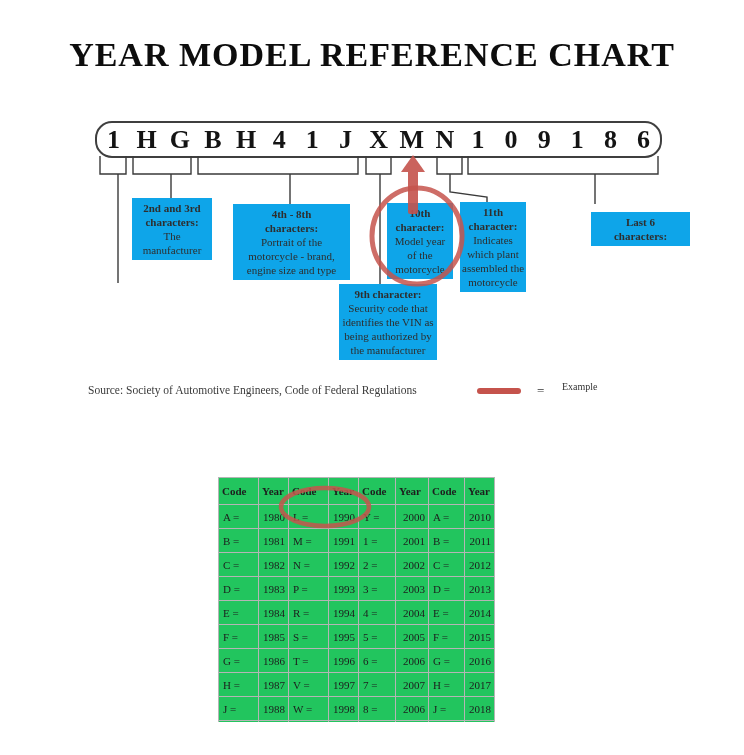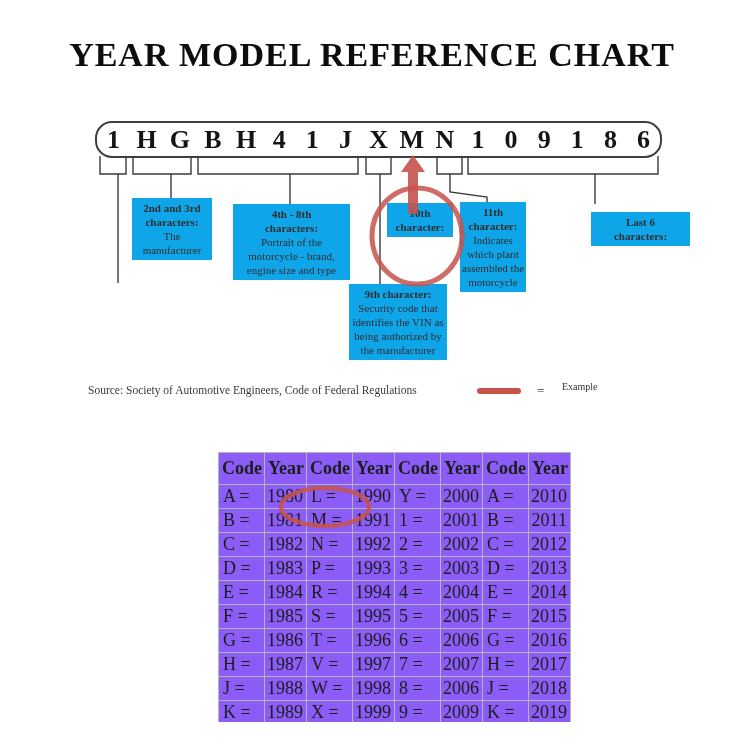--- a/index.html
+++ b/index.html
@@ -20,36 +20,36 @@
   .overlay{position:absolute;left:0;top:0;width:744px;height:755px;pointer-events:none;z-index:5;}
 
   
   .callout{position:absolute;background:#0ea5e9;text-align:center;font-size:11px;
            line-height:1.28;color:#2e2e2e;padding:3px 2px;z-index:2;}
   .callout-heading{font-weight:bold;}
   #c1{left:88px;top:283px;width:64px;}
   #c2{left:132px;top:198px;width:76px;}
   #c3{left:233px;top:204px;width:113px;}
   #c3 .callout-heading{width:70px;margin:0 auto;}
-  #c9{left:349px;top:284px;width:94px;}
+  #c9{left:339px;top:284px;width:94px;}
   #c10{left:387px;top:203px;width:62px;}
   #c11{left:460px;top:202px;width:62px;}
   #c6{left:547px;top:212px;width:95px;margin-left:44px;}
   #c6 .callout-heading{width:72px;margin:0 auto;}
 
   
   .source-text{position:absolute;left:88px;top:384px;font-size:11.5px;color:#3a3a3a;}
   .legend-line{position:absolute;left:477px;top:388px;width:44px;height:6px;border-radius:3px;
                background:#c5534c;}
   .legend-equals{position:absolute;left:537px;top:383px;font-size:13px;color:#333;}
   .legend-label{position:absolute;left:562px;top:381px;font-size:10px;color:#333;}
 
   
-  .year-table{position:absolute;left:218px;top:452px;border-collapse:collapse;
-              font-size:18px;color:#1d1d1d;table-layout:fixed;background:#8b5cf6;z-index:2;}
+  .year-table{position:absolute;left:218px;top:477px;border-collapse:collapse;
+              font-size:11px;color:#1d1d1d;table-layout:fixed;background:#22c55e;z-index:2;}
   .year-table th,.year-table td{border:1px solid #b5b5b5;overflow:hidden;white-space:nowrap;}
   .year-table th{font-weight:bold;text-align:left;padding:5px 2px 5px 3px;height:16px;}
   .year-table td{height:23px;padding:0 2px 0 4px;}
   .year-table td.year{text-align:right;padding:0 3px 0 1px;}
 </style>
 </head>
 <body>
 
 <div class="canvas">
 
@@ -101,20 +101,21 @@
   <div class="callout" id="c3">
     <div class="callout-heading">4th - 8th characters:</div>
     <div class="callout-body">Portrait of the motorcycle - brand, engine size and type</div>
   </div>
   <div class="callout" id="c9">
     <div class="callout-heading">9th character:</div>
     <div class="callout-body">Security code that identifies the VIN as being authorized by the manufacturer</div>
   </div>
   <div class="callout" id="c10">
     <div class="callout-heading">10th character:</div>
+    <div class="callout-body">Model year of the motorcycle</div>
   </div>
   <div class="callout" id="c11">
     <div class="callout-heading">11th character:</div>
     <div class="callout-body">Indicates which plant assembled the motorcycle</div>
   </div>
   <div class="callout" id="c6">
     <div class="callout-heading">Last 6 characters:</div>
   </div>
 
   <div class="source-text">Source:  Society of Automotive Engineers, Code of Federal Regulations</div>

